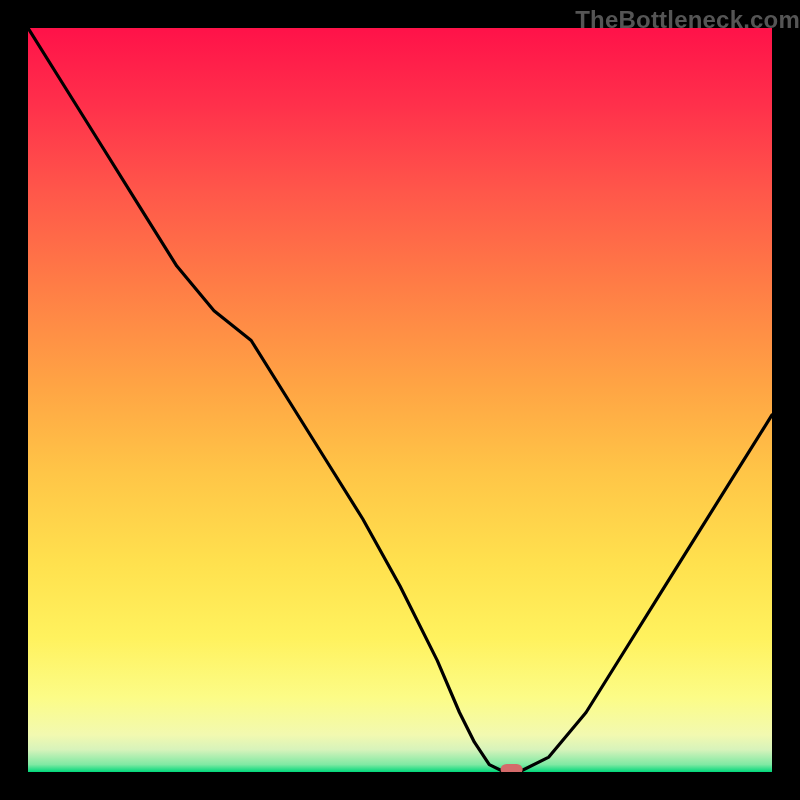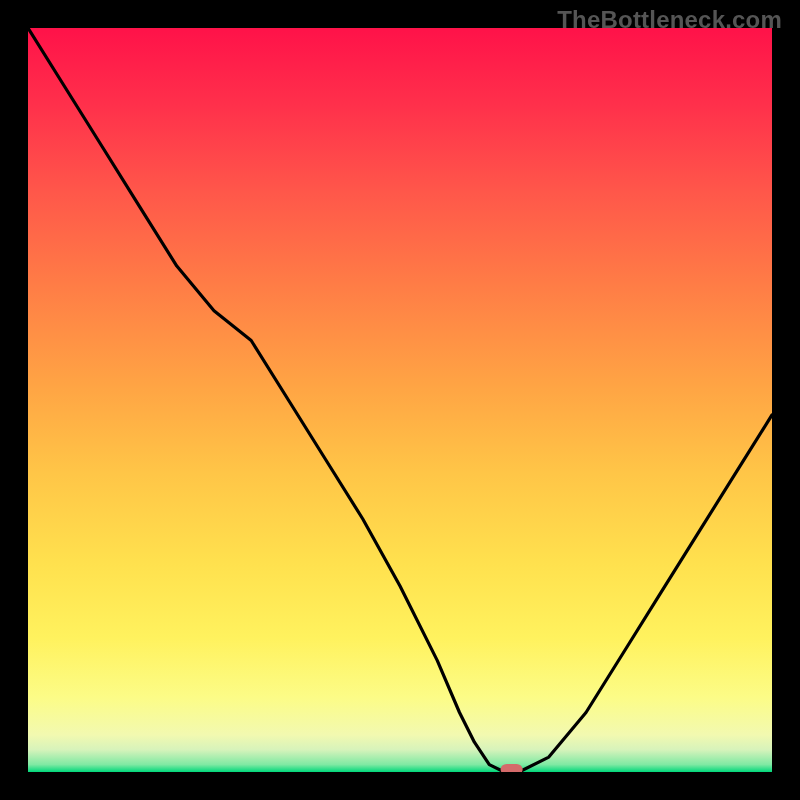--- a/index.html
+++ b/index.html
@@ -13,21 +13,21 @@
   }
   .frame {
     position: relative;
     width: 800px;
     height: 800px;
     background: #000;
   }
   .watermark {
     position: absolute;
     top: 6px;
-    right: 18px;
+    right: 0;
     color: #555;
     font-size: 24px;
     letter-spacing: 0.2px;
     font-weight: 600;
     user-select: none;
   }
   .plot {
     position: absolute;
     left: 28px;
     top: 28px;

